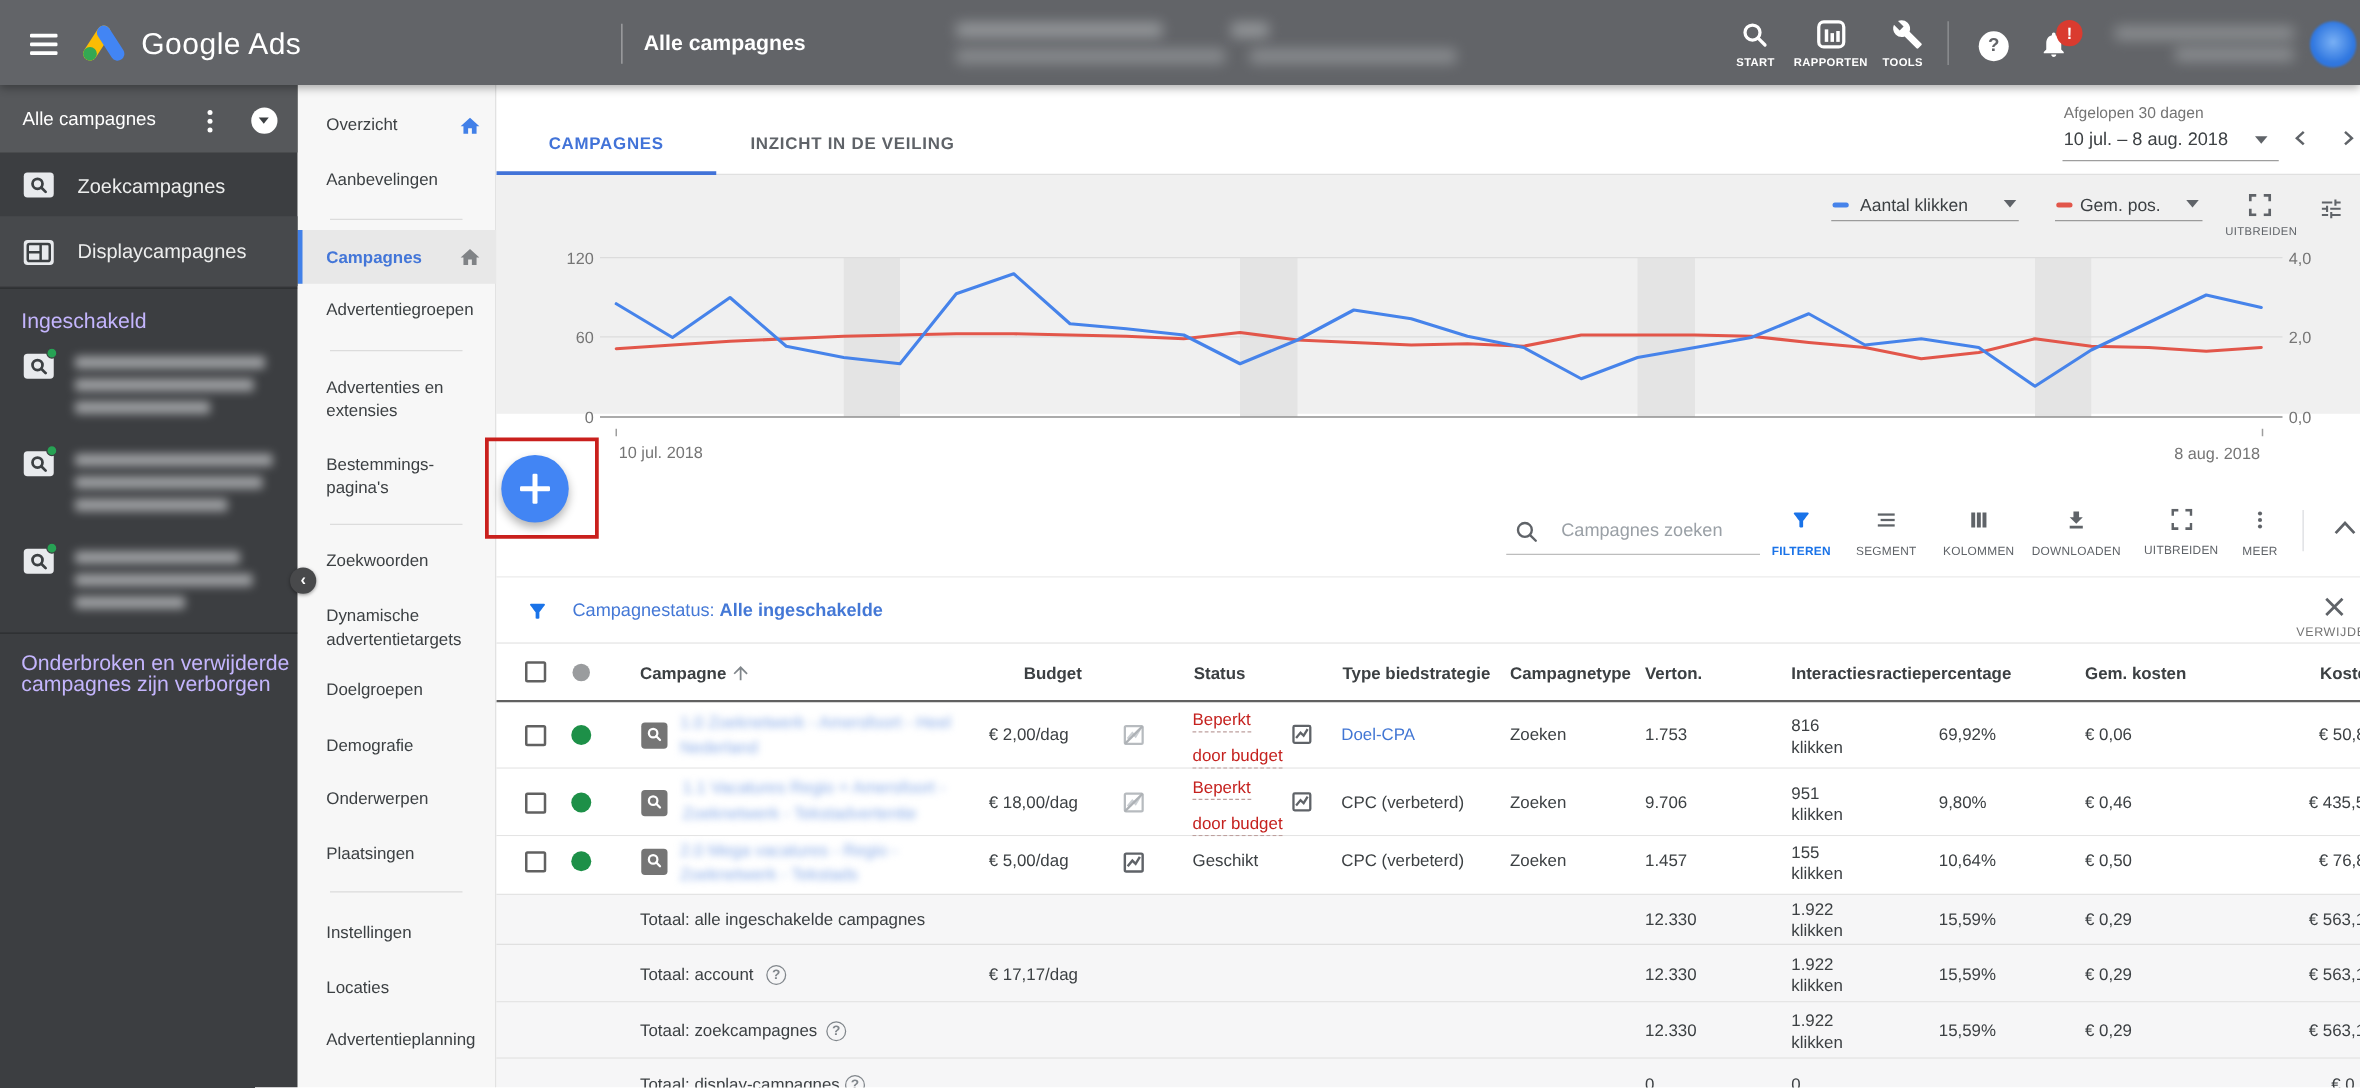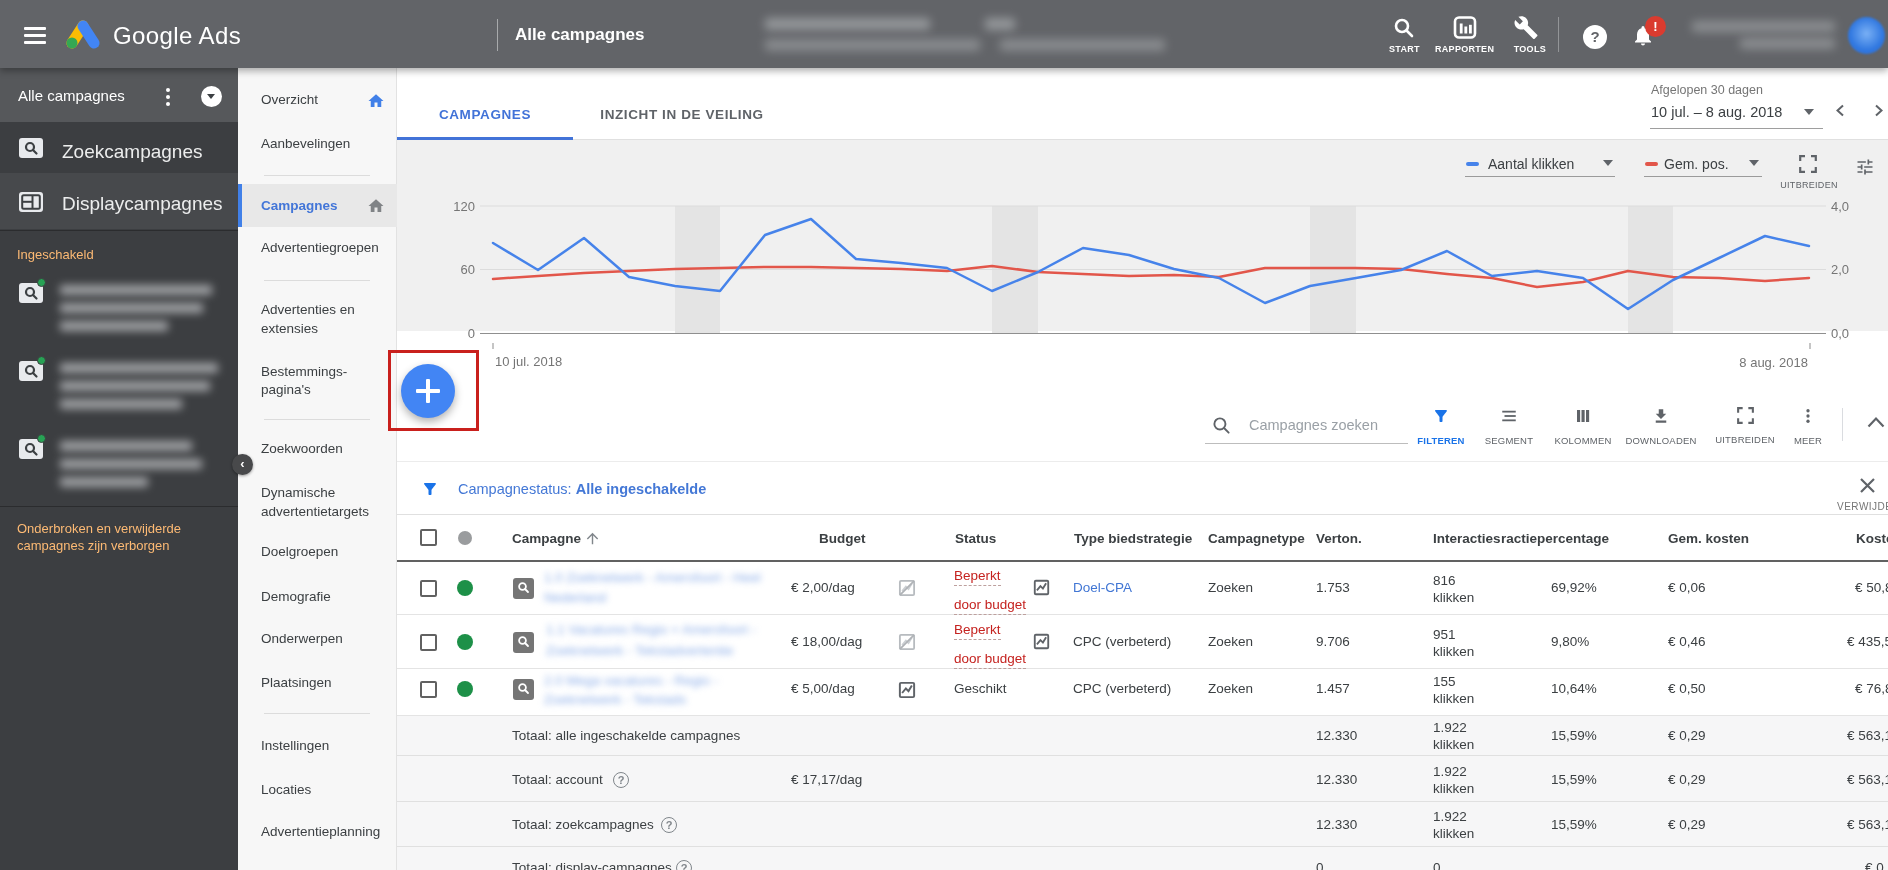--- a/index.html
+++ b/index.html
@@ -6,35 +6,35 @@
 html,body{width:1888px;height:870px;overflow:hidden;background:#fff;font-family:"Liberation Sans",sans-serif;position:relative}
 .ab{position:absolute}
 
 .topbar{left:0;top:0;width:1888px;height:68px;background:#626468;box-shadow:0 3px 7px rgba(0,0,0,.32);z-index:50}
 .burger span{display:block;width:22px;height:3px;background:#fff;margin-bottom:4px;border-radius:1px}
 .gtext{color:#fff;font-size:24px;letter-spacing:.4px}
 .vsep{width:1px;background:rgba(255,255,255,.45)}
 .title{color:#fff;font-size:17px;font-weight:700}
 .blurbar{background:#9da0a3;opacity:.85;filter:blur(5px);border-radius:3px}
 .tbicon{color:#fff;text-align:center}
-.tblabel{color:#fff;font-size:9px;font-weight:700;letter-spacing:.3px;text-align:right}
+.tblabel{color:#fff;font-size:9px;font-weight:700;letter-spacing:.3px;text-align:left}
 .helpc{width:24px;height:24px;border-radius:50%;background:#fff;color:#626468;font-weight:700;font-size:15px;text-align:center;line-height:24px}
 .badge{width:21px;height:21px;border-radius:50%;background:#da3b2f;color:#fff;font-weight:700;font-size:13px;text-align:center;line-height:21px}
 .avatar{width:37px;height:37px;border-radius:50%;background:radial-gradient(circle at 50% 45%,#79b0f5 0%,#3178e0 60%,#2b6cd4 100%);filter:blur(1px)}
 
 .sidebar{left:0;top:68px;width:238px;height:802px;background:#3c3e41;z-index:5}
 .sbhead{left:0;top:0;width:238px;height:54px;background:#56585b}
 .sbhead .t{color:#fff;font-size:15px}
 .dots span{display:block;width:4px;height:4px;border-radius:50%;background:#fff;margin-bottom:3px}
 .circbtn{width:21px;height:21px;border-radius:50%;background:#fff}
 .circbtn:after{content:"";position:absolute;left:6px;top:8px;border-left:4.5px solid transparent;border-right:4.5px solid transparent;border-top:5.5px solid #3c4043}
 .sbrow-hl{background:#47494c}
 .sbicon{width:24px;height:20px;background:#e8eaed;border-radius:3px}
-.sbtext{color:#eceded;font-size:19px}
-.sbgray{color:#fdba74;font-size:13px}
+.sbtext{color:#eceded;font-size:16px}
+.sbgray{color:#c4b5fd;font-size:17px}
 .sbdiv{height:1px;background:rgba(0,0,0,.28);width:238px}
 .bluritem{background:#b7b9bc;opacity:.8;filter:blur(4px);border-radius:2px;height:10px}
 .greendot{width:9px;height:9px;border-radius:50%;background:#27a254;border:1.5px solid #3c3e41}
 .collapse{width:21px;height:21px;border-radius:50%;background:#48494b;color:#fff;text-align:center;line-height:19px;font-size:13px;font-weight:700;z-index:40;box-shadow:0 1px 3px rgba(0,0,0,.4)}
 
 .nav{left:238px;top:68px;width:159px;height:802px;background:#f7f7f7;border-right:1px solid #e2e2e2;z-index:4}
 .nav .item{position:absolute;left:23px;color:#3c4043;font-size:13.5px;white-space:nowrap}
 .navdiv{position:absolute;left:26px;width:106px;height:1px;background:#dcdcdc}
 .nav-hl{position:absolute;left:0;top:116px;width:159px;height:43px;background:#e8e8e8}
 .nav-hl .bar{position:absolute;left:0;top:0;width:4px;height:43px;background:#4180e8}

